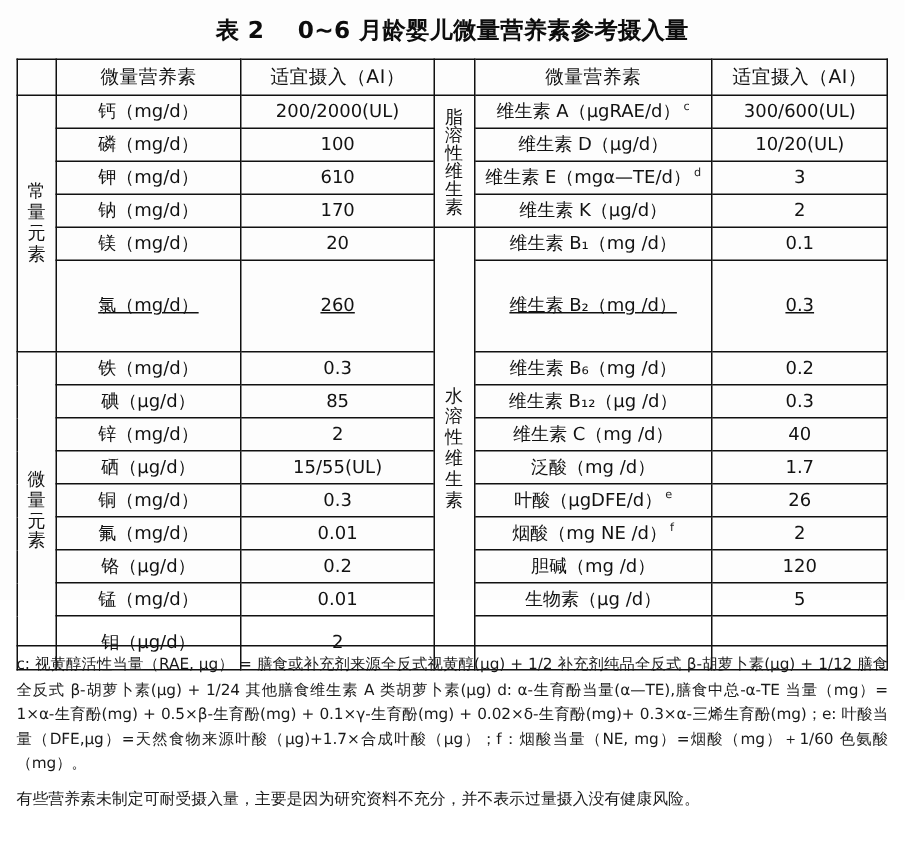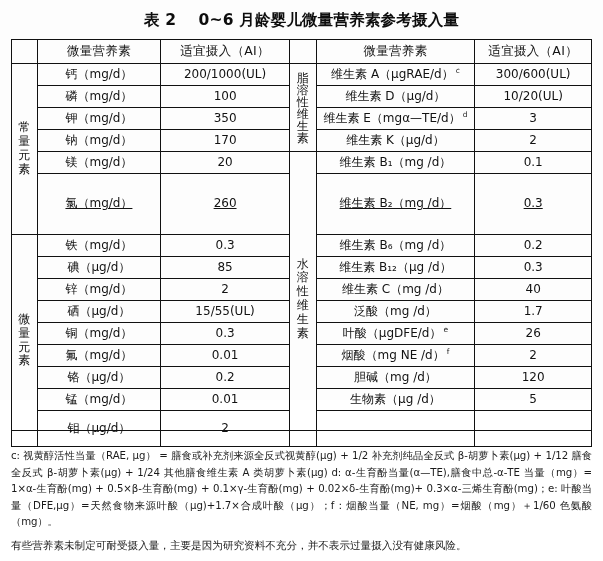--- a/index.html
+++ b/index.html
@@ -114,21 +114,21 @@
 
   
   .notes {
     position: absolute;
     left: 11px;
     top: 430px;
     width: 581px;
   }
   .notes-body {
     border-top: 1px solid #111;
-    padding-top: 17px;
+    padding-top: 5px;
   }
   .note-p {
     font-size: 10.2px;
     line-height: 1.62;
     color: #1a1a1a;
     text-align: justify;
     margin: 0 0 2px 0;
     letter-spacing: -0.05px;
   }
   .note-last {
@@ -171,21 +171,21 @@
           <tr>
             <td rowspan="6" class="vlabel">
               <div class="stack">
                 <span>常</span>
                 <span>量</span>
                 <span>元</span>
                 <span>素</span>
               </div>
             </td>
             <td class="nm row-cell">钙（mg/d）</td>
-            <td class="vl gap-left row-cell">200/1000(UL)</td>
+            <td class="vl gap-left row-cell">200/2000(UL)</td>
             <td rowspan="4" class="vlabel tight">
               <div class="stack">
                 <span>脂</span>
                 <span>溶</span>
                 <span>性</span>
                 <span>维</span>
                 <span>生</span>
                 <span>素</span>
               </div>
             </td>
@@ -193,21 +193,21 @@
             <td class="vl row-cell">300/600(UL)</td>
           </tr>
           <tr>
             <td class="nm row-cell">磷（mg/d）</td>
             <td class="vl gap-left row-cell">100</td>
             <td class="nm row-cell">维生素 D（μg/d）</td>
             <td class="vl row-cell">10/20(UL)</td>
           </tr>
           <tr>
             <td class="nm row-cell">钾（mg/d）</td>
-            <td class="vl gap-left row-cell">350</td>
+            <td class="vl gap-left row-cell">610</td>
             <td class="nm row-cell">维生素 E（mgα—TE/d）<sup class="fn">d</sup></td>
             <td class="vl row-cell">3</td>
           </tr>
           <tr>
             <td class="nm row-cell">钠（mg/d）</td>
             <td class="vl gap-left row-cell">170</td>
             <td class="nm row-cell">维生素 K（μg/d）</td>
             <td class="vl row-cell">2</td>
           </tr>
           <tr>

